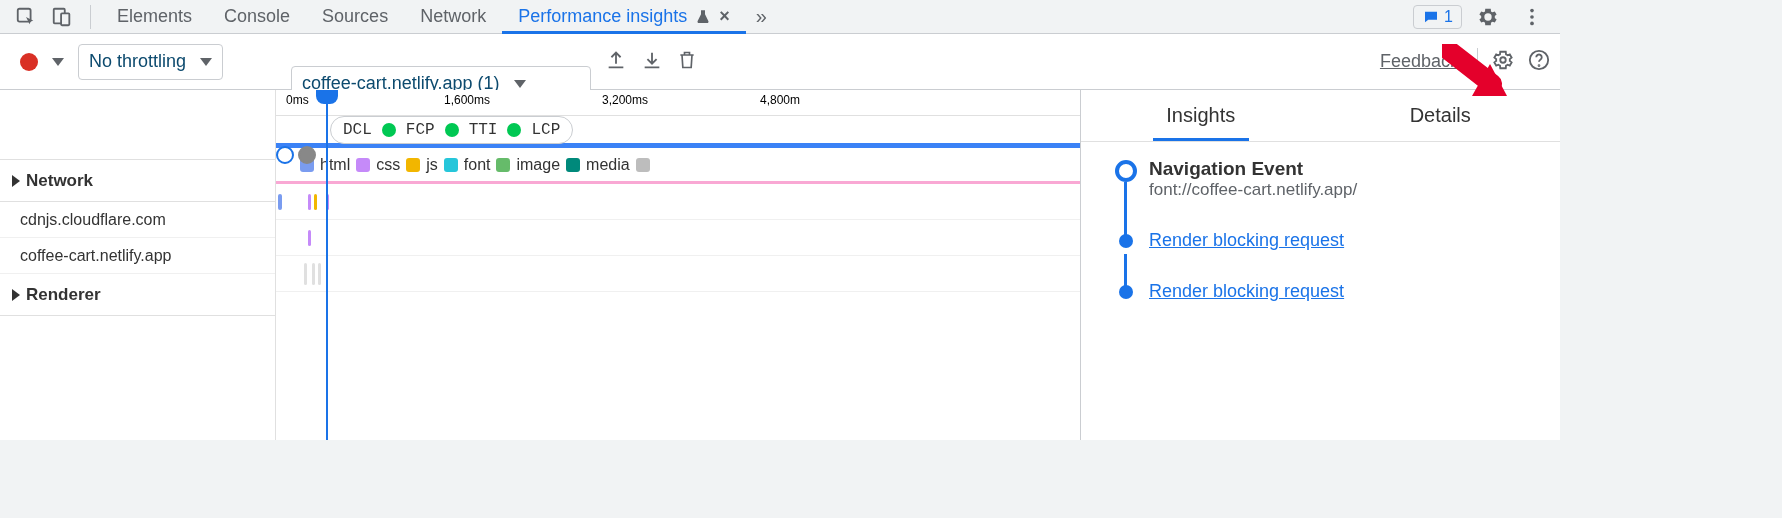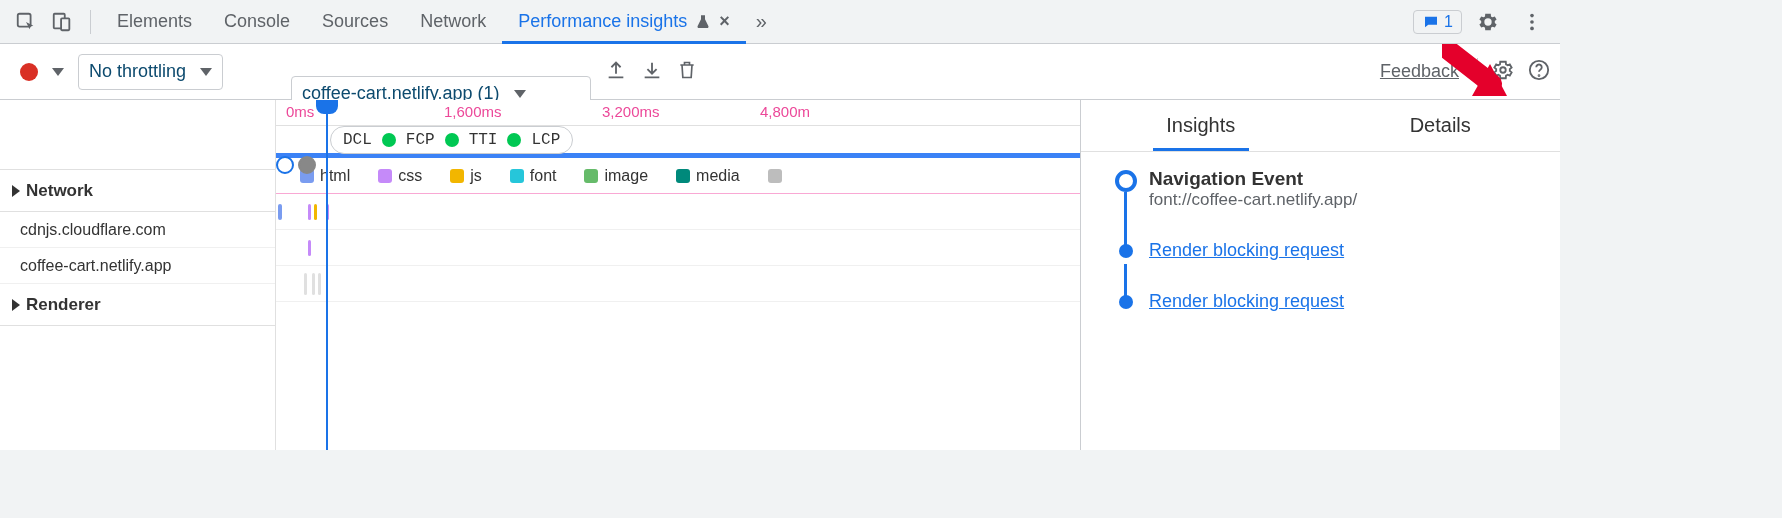--- a/index.html
+++ b/index.html
@@ -9,21 +9,21 @@
     color: #333;
     background: #f1f3f4;
     width: 1560px;
     overflow: hidden;
   }
 
   
   .tabstrip {
     display: flex;
     align-items: center;
-    height: 44px;
+    height: 34px;
     background: #f1f3f4;
     border-bottom: 1px solid #cacdd1;
     padding: 0 8px;
     position: relative;
   }
   .tabstrip .icon-btn {
     width: 36px; height: 36px;
     display: flex; align-items: center; justify-content: center;
     color: #5f6368;
     border-radius: 4px;
@@ -134,43 +134,43 @@
   .timeline-col {
     flex: 1 1 auto;
     position: relative;
     overflow: hidden;
     background:#fff;
   }
   .ruler {
     height: 26px;
     border-bottom: 1px solid #e0e0e0;
     position: relative;
-    font-size: 15px;
-    color:#ec4899;
+    font-size: 12px;
+    color:#000000;
     background:#fff;
   }
   .ruler span { position:absolute; top:3px; }
   .events-row {
     height: 32px; display:flex; align-items:center; gap:12px;
     padding-left: 44px;
     border-bottom:5px solid #3b82f6;
     position: relative;
     font-family: Liberation Mono, monospace;
   }
   .pill-group {
     display:flex; align-items:center; gap:10px;
     background:#fff; border:1px solid #cacdd1;
     border-radius: 16px; padding:4px 12px;
     font-size:16px;
   }
   .dot { width:14px; height:14px; border-radius:50%; display:inline-block; }
   .legend-row {
-    height: 36px; display:flex; align-items:center; gap:28px;
+    height: 36px; display:flex; align-items:center; gap:6px;
     padding-left: 24px;
-    border-bottom:1px solid #f9a8d4;
+    border-bottom:3px solid #f9a8d4;
     font-size:16px;
   }
   .sq { width:14px; height:14px; border-radius:3px; display:inline-block; }
   .legend-item { display:flex; align-items:center; gap:6px; }
 
   .track {
     height: 36px; border-bottom:1px solid #f0f0f0;
     position: relative;
   }
   .bar { position:absolute; top:10px; height:16px; border-radius:2px; }

